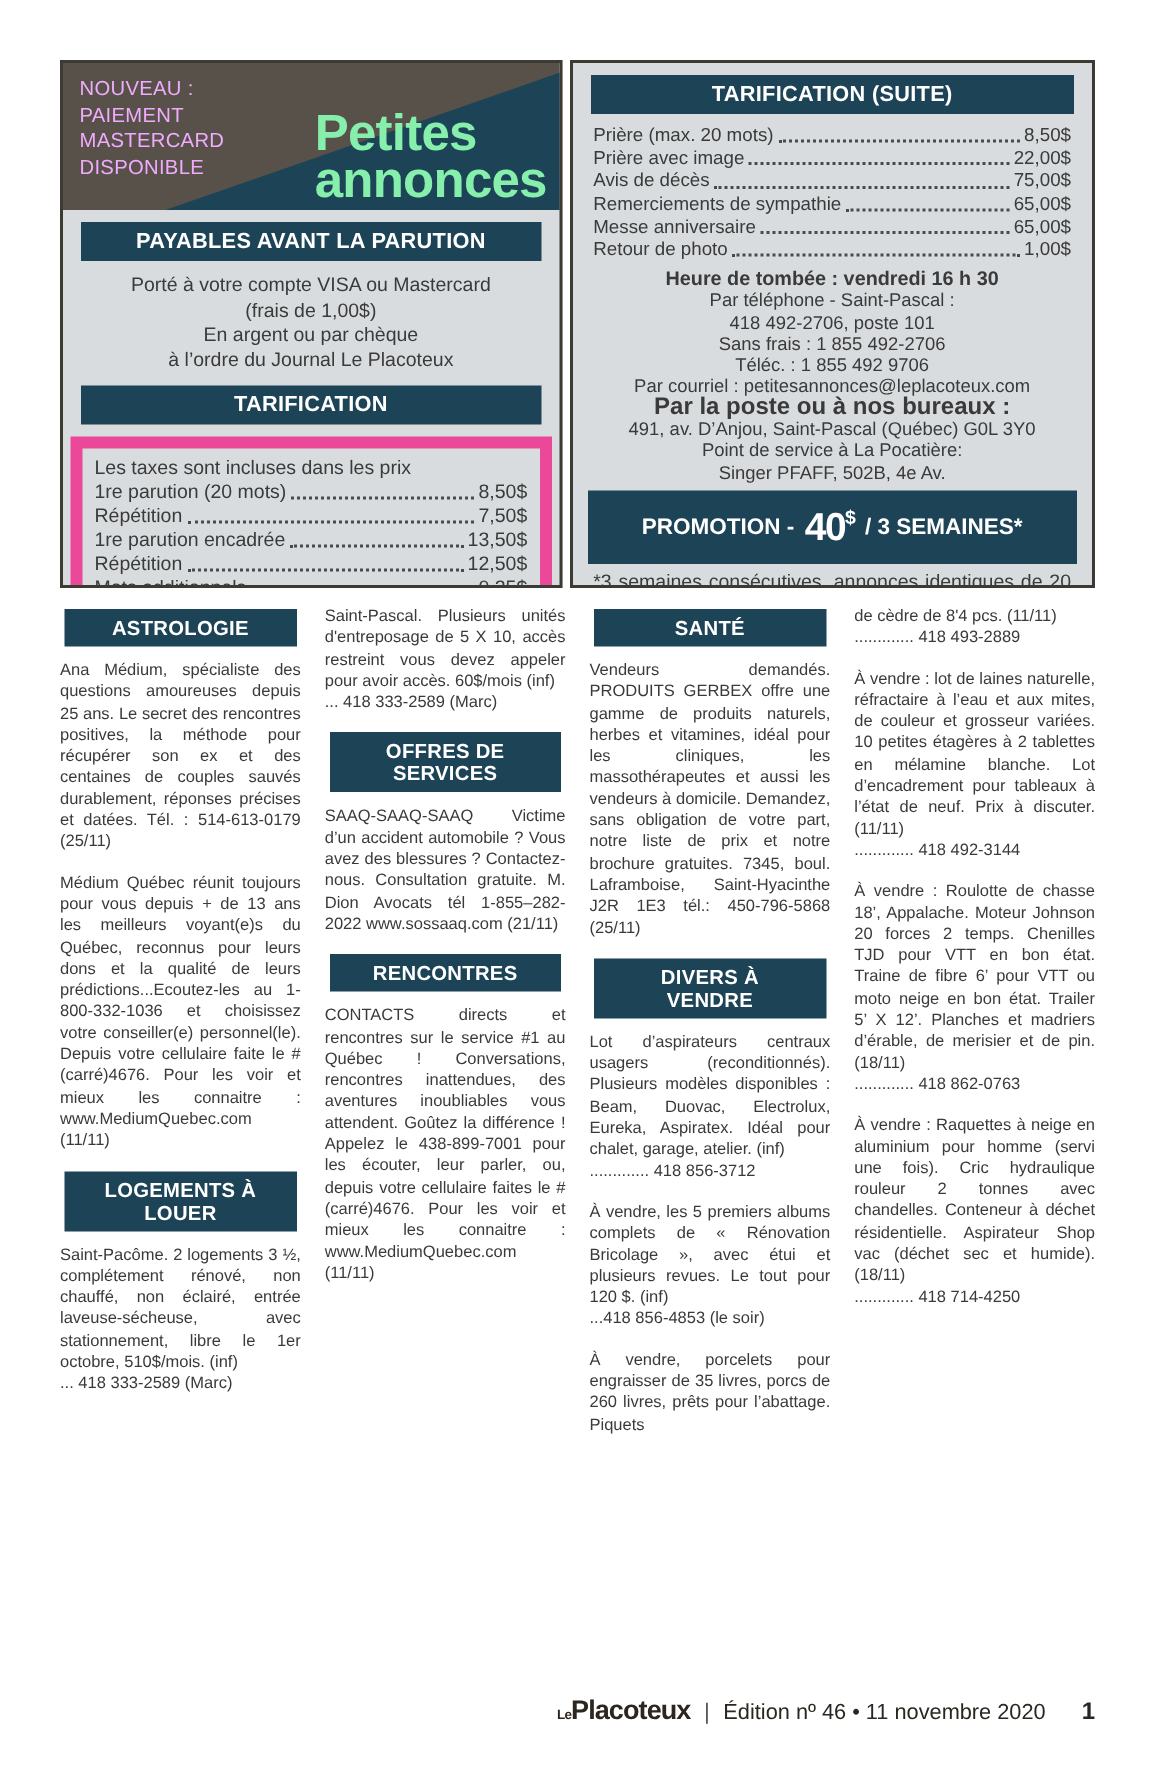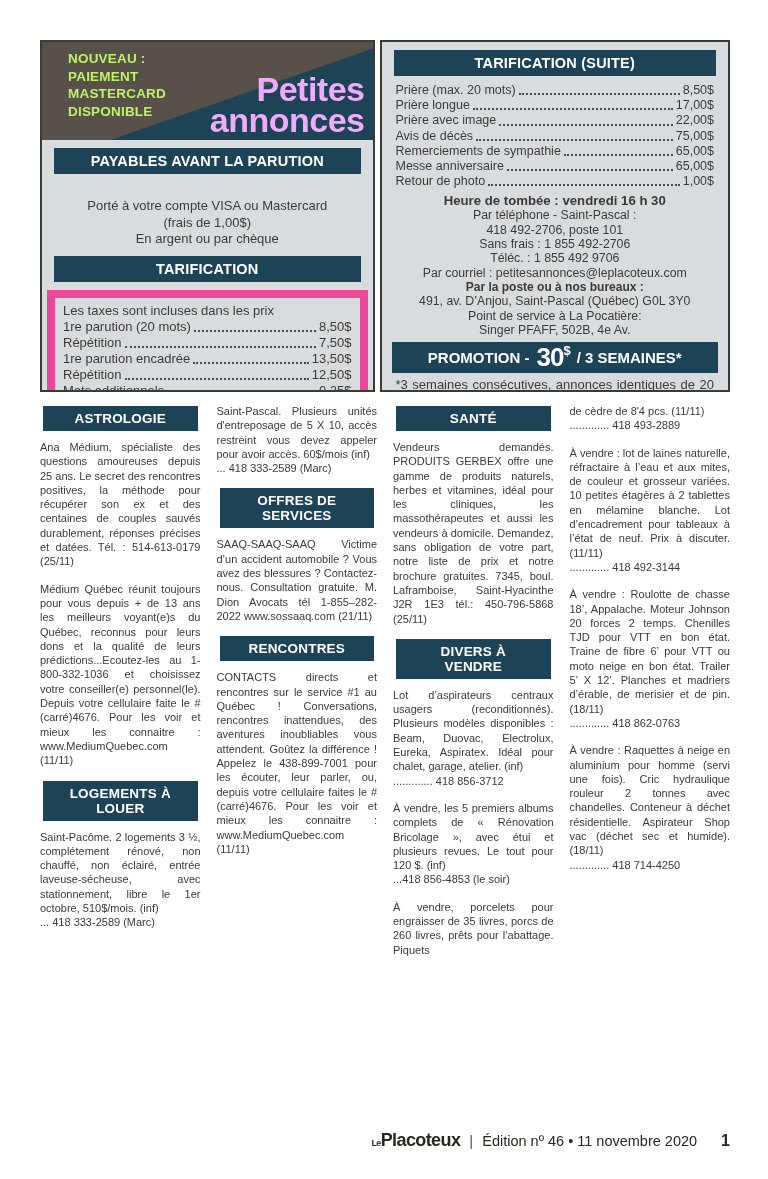--- a/index.html
+++ b/index.html
@@ -9,44 +9,44 @@
   }
   .page{position:absolute;inset:0;padding:40px 38px 0 40px;box-sizing:border-box;}
 
   
   .top-block{display:flex;gap:5px;height:352px;}
   .panel{flex:1;border:2px solid #3b3a33;background:#d9dcde;box-sizing:border-box;overflow:hidden;}
 
   .masthead{position:relative;height:100px;background:#57514a;margin:-2px -2px 0 -2px;}
   .blue-tri{position:absolute;inset:0;background:#1d4357;
     clip-path:polygon(100% 8%,100% 100%,21% 100%);}
-  .banner{position:absolute;top:10px;left:28px;color:#bef264;font-weight:bold;
+  .banner{position:absolute;top:10px;left:13px;color:#f0abfc;font-weight:normal;
     font-size:13.5px;line-height:1.3;letter-spacing:.2px;}
-  .mast-title{position:absolute;right:10px;bottom:3px;color:#f0abfc;font-weight:bold;
-    font-size:34px;line-height:.93;text-align:right;letter-spacing:-.5px;}
+  .mast-title{position:absolute;right:10px;bottom:3px;color:#86efac;font-weight:bold;
+    font-size:34px;line-height:.93;letter-spacing:-.5px;}
 
   .bar{background:#1d4357;color:#fff;font-weight:bold;text-align:center;
     font-size:14.5px;padding:5px 0;margin:8px 12px 0;letter-spacing:.2px;}
-  .pay-lines{margin-top:24px;text-align:center;font-size:13px;line-height:1.28;}
+  .pay-lines{margin-top:8px;text-align:center;font-size:13px;line-height:1.28;}
   .price-box{border:8px solid #ec4899;margin:8px 5px 0;padding:4px 8px 6px;font-size:13px;background:#d9dcde;}
   .price-row{display:flex;align-items:flex-end;line-height:16px;}
   .plabel{white-space:nowrap;}
   .dots{flex:1;border-bottom:2px dotted #4a4a4a;margin:0 3px 3px;min-width:8px;}
   .pprice{white-space:nowrap;}
   .tarif-note{line-height:17px;}
 
   .panel.right{padding:6px 8px;display:flex;flex-direction:column;}
   .panel.right .bar{margin:2px 4px 4px;}
   .price-list{padding:3px 6px 2px;font-size:12.5px;}
   .price-list .price-row{line-height:15.2px;}
   .deadline{font-weight:bold;text-align:center;font-size:13.2px;margin-top:2px;line-height:15px;}
   .contact-line{text-align:center;font-size:12.3px;line-height:14.3px;}
-  .contact-line.bold{font-weight:bold;font-size:12px;}
+  .contact-line.bold{font-weight:bold;font-size:16px;}
   .promo-bar{background:#1d4357;color:#fff;margin:5px 2px 4px;display:flex;
-    justify-content:center;align-items:center;font-weight:bold;font-size:15px;height:31px;flex:none;}
+    justify-content:center;align-items:center;font-weight:bold;font-size:15px;height:49px;flex:none;}
   .promo-amount{font-size:26px;margin-left:7px;letter-spacing:-1px;}
   .promo-cur{font-size:13px;position:relative;top:-7px;}
   .promo-suffix{margin-left:6px;}
   .promo-note{font-size:13px;text-align:justify;padding:0 6px;line-height:1.25;}
 
   
   .columns{display:grid;grid-template-columns:repeat(4,1fr);gap:16px;margin-top:12px;}
   .col-bar{background:#1d4357;color:#fff;font-weight:bold;text-align:center;
     font-size:13.5px;padding:5px 16px;margin:2px 3px 9px;letter-spacing:.2px;}
   .ad{font-size:11px;line-height:1.3;text-align:justify;white-space:pre-line;
@@ -80,20 +80,21 @@
         <div class="mast-title">
           <div>Petites</div>
           <div>annonces</div>
         </div>
       </div>
       <div class="bar">PAYABLES AVANT LA PARUTION</div>
       <div class="pay-lines">
         <div>Porté à votre compte VISA ou Mastercard</div>
         <div>(frais de 1,00$)</div>
         <div>En argent ou par chèque</div>
+        <div>à l’ordre du Journal Le Placoteux</div>
       </div>
       <div class="bar">TARIFICATION</div>
       <div class="price-box">
         <div class="tarif-note">Les taxes sont incluses dans les prix</div>
         <div id="tarif-left">
             <div class="price-row">
               <span class="plabel">1re parution (20 mots)</span>
               <span class="dots"></span>
               <span class="pprice">8,50$</span>
             </div>
@@ -121,25 +122,20 @@
       </div>
     </div>
 
     <div class="panel right">
       <div class="bar">TARIFICATION (SUITE)</div>
       <div class="price-list" id="tarif-right">
           <div class="price-row">
             <span class="plabel">Prière (max. 20 mots)</span>
             <span class="dots"></span>
             <span class="pprice">8,50$</span>
-          </div>
-          <div class="price-row">
-            <span class="plabel">Prière longue</span>
-            <span class="dots"></span>
-            <span class="pprice">17,00$</span>
           </div>
           <div class="price-row">
             <span class="plabel">Prière avec image</span>
             <span class="dots"></span>
             <span class="pprice">22,00$</span>
           </div>
           <div class="price-row">
             <span class="plabel">Avis de décès</span>
             <span class="dots"></span>
             <span class="pprice">75,00$</span>
@@ -167,21 +163,21 @@
           <div class="contact-line">Sans frais : 1 855 492-2706</div>
           <div class="contact-line">Téléc. : 1 855 492 9706</div>
           <div class="contact-line">Par courriel : petitesannonces@leplacoteux.com</div>
           <div class="contact-line bold">Par la poste ou à nos bureaux :</div>
           <div class="contact-line">491, av. D’Anjou, Saint-Pascal (Québec) G0L 3Y0</div>
           <div class="contact-line">Point de service à La Pocatière:</div>
           <div class="contact-line">Singer PFAFF, 502B, 4e Av.</div>
         </div>
       <div class="promo-bar">
         <span>PROMOTION -</span>
-        <span class="promo-amount">30</span>
+        <span class="promo-amount">40</span>
         <span class="promo-cur">$</span>
         <span class="promo-suffix">/ 3 SEMAINES*</span>
       </div>
       <div class="promo-note">*3 semaines consécutives, annonces identiques de 20 mots et moins, taxes incluses.</div>
     </div>
   </div>
 
   <div class="columns" id="columns">
       <div class="col">
         <div class="col-bar">ASTROLOGIE</div>

